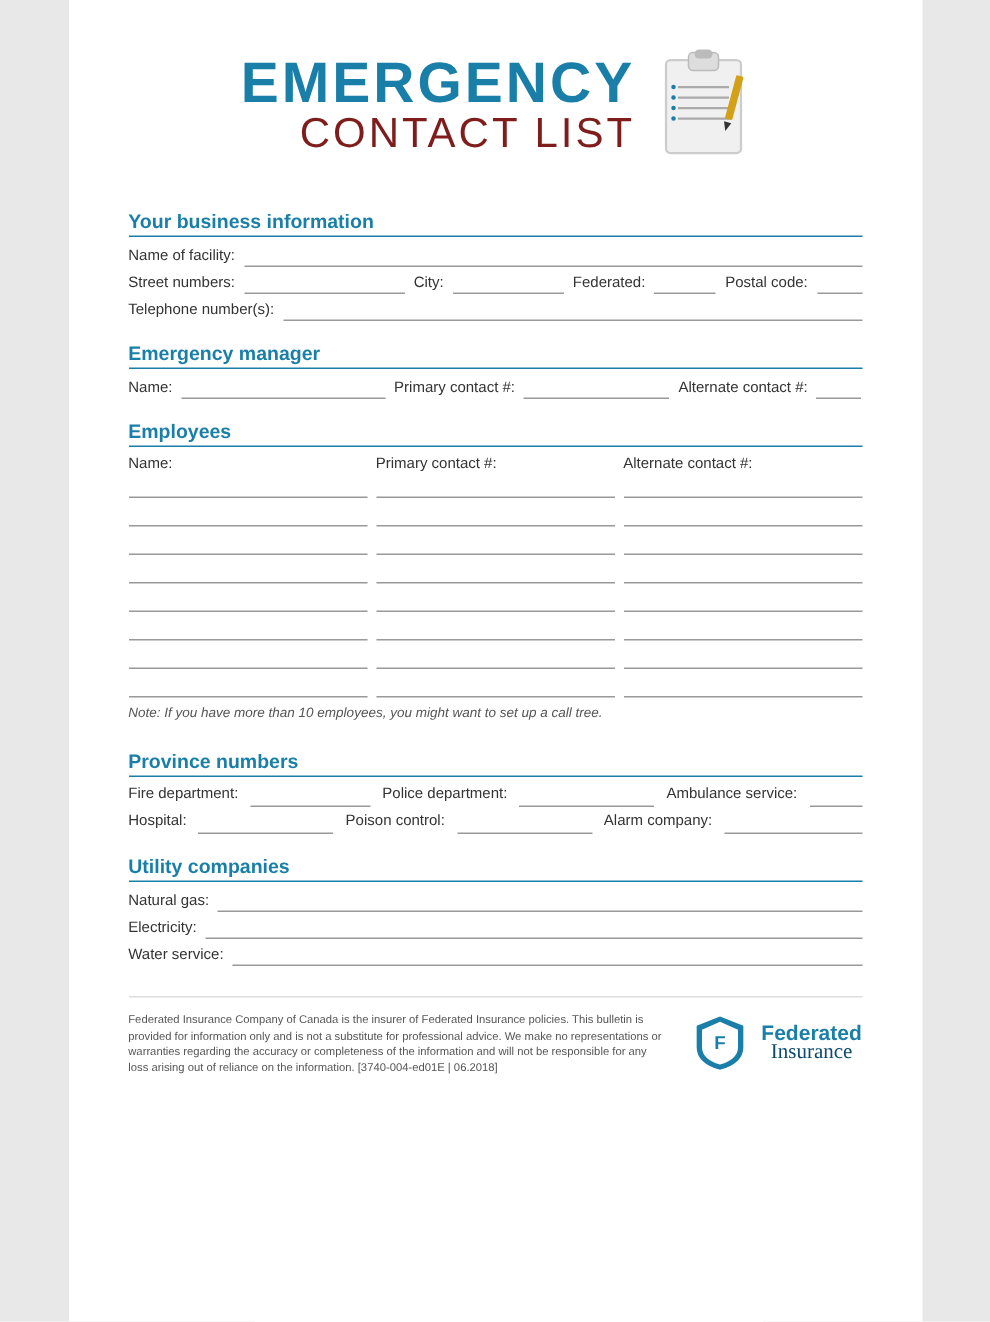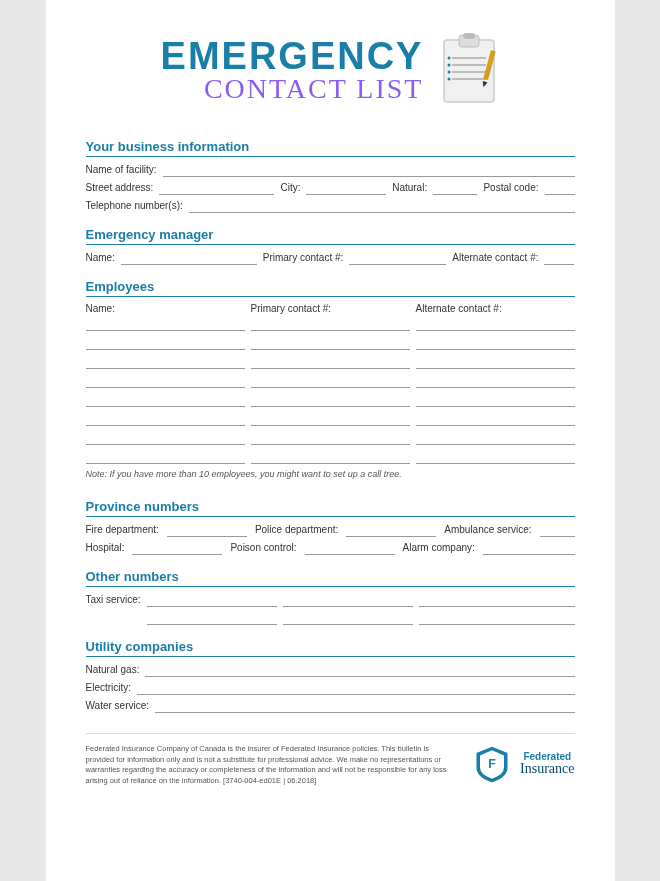--- a/index.html
+++ b/index.html
@@ -33,25 +33,24 @@
       font-size: 38px;
       font-weight: 900;
       color: #1a7fa8;
       letter-spacing: 2px;
       line-height: 1;
       text-transform: uppercase;
     }
     .header-title .contact-list {
       font-size: 28px;
       font-weight: 300;
-      color: #8b5cf6;
+      color: #7f1d1d;
       letter-spacing: 2px;
       text-transform: uppercase;
       line-height: 1;
-      font-family: Liberation Serif, serif;
     }
     .clipboard-icon {
       width: 60px;
       flex-shrink: 0;
     }
 
     
     .section {
       margin-bottom: 14px;
     }
@@ -117,21 +116,21 @@
       font-size: 9px;
       color: #555;
       font-style: italic;
       margin-top: 4px;
       margin-bottom: 20px;
     }
 
     
     .emer-row {
       display: flex;
-      align-items: center;
+      align-items: flex-start;
       gap: 8px;
       margin-bottom: 4px;
       font-size: 10px;
     }
 
     
     .other-row {
       display: flex;
       align-items: flex-end;
       gap: 6px;
@@ -165,21 +164,21 @@
       flex: 1;
     }
     .footer-logo-icon {
       width: 40px;
       height: 40px;
     }
     .footer-logo-text {
       text-align: center;
     }
     .footer-logo-federated {
-      font-size: 10px;
+      font-size: 14px;
       font-weight: bold;
       color: #1a7fa8;
       line-height: 1;
     }
     .footer-logo-insurance {
       font-size: 14px;
       color: #0c4a6e;
       line-height: 1;
       font-family: Liberation Serif, serif;
     }
@@ -223,25 +222,25 @@
     </div>
   </div>
 
   <div class="section">
     <div class="section-title">Your business information</div>
     <div class="form-row">
       <span class="form-label">Name of facility:</span>
       <div class="form-line"></div>
     </div>
     <div class="form-row">
-      <span class="form-label">Street address:</span>
+      <span class="form-label">Street numbers:</span>
       <div class="form-line-fixed" style="width:130px"></div>
       <span class="form-label">City:</span>
       <div class="form-line-fixed" style="width:90px"></div>
-      <span class="form-label">Natural:</span>
+      <span class="form-label">Federated:</span>
       <div class="form-line-fixed" style="width:50px"></div>
       <span class="form-label">Postal code:</span>
       <div class="form-line"></div>
     </div>
     <div class="form-row">
       <span class="form-label">Telephone number(s):</span>
       <div class="form-line"></div>
     </div>
   </div>
 
@@ -324,35 +323,20 @@
     <div class="emer-row">
       <span class="form-label">Hospital:</span>
       <div class="form-line-fixed" style="width:90px"></div>
       <span class="form-label">Poison control:</span>
       <div class="form-line-fixed" style="width:90px"></div>
       <span class="form-label">Alarm company:</span>
       <div class="form-line"></div>
     </div>
   </div>
 
-  <div class="section">
-    <div class="section-title">Other numbers</div>
-    <div class="other-row">
-      <span class="form-label">Taxi service:</span>
-      <div class="form-line-fixed" style="width:130px"></div>
-      <div class="form-line-fixed" style="width:130px"></div>
-      <div class="form-line"></div>
-    </div>
-    <div class="other-row">
-      <span class="form-label" style="visibility:hidden">Taxi service:</span>
-      <div class="form-line-fixed" style="width:130px"></div>
-      <div class="form-line-fixed" style="width:130px"></div>
-      <div class="form-line"></div>
-    </div>
-  </div>
 
   <div class="section">
     <div class="section-title">Utility companies</div>
     <div class="utility-row">
       <span class="form-label">Natural gas:</span>
       <div class="form-line"></div>
     </div>
     <div class="utility-row">
       <span class="form-label">Electricity:</span>
       <div class="form-line"></div>

